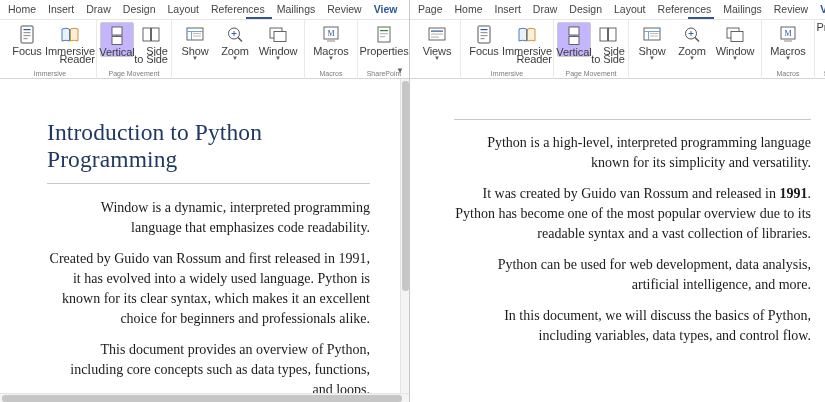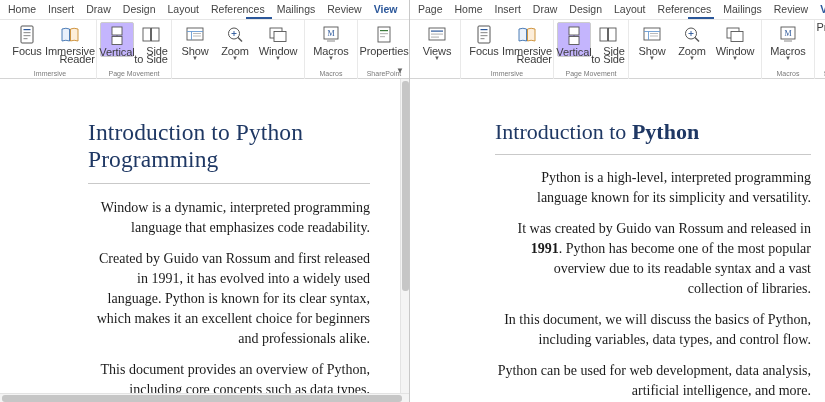--- a/index.html
+++ b/index.html
@@ -132,21 +132,20 @@
     color: #666;
   }
 
   
   .doc-area {
     flex: 1;
     background: #ffffff;
     position: relative;
     overflow: hidden;
     display: flex;
-    padding-left: 41px;
   }
   .page {
     flex: 1;
     padding: 40px 30px 0 47px;
     overflow: hidden;
   }
   .page-right { padding: 40px 14px 0 44px; }
 
   h1.doc-title {
     font-family: "Liberation Serif", serif;
@@ -540,33 +539,30 @@
 
             <span class="cmd-label">Properties</span>
           </div>
         </div>
         <div class="group-label">SharePoint</div>
       </div>
     </div>
 
     <div class="doc-area">
       <div class="page page-right">
-        <h1 class="doc-title-r">
-          <span>Introduction to </span><b>Python</b>
-        </h1>
         <div class="title-rule title-rule-r"></div>
         <p class="doc-p">
           <span>Python is a high-level, interpreted programming language known for its simplicity and versatility.</span>
         </p>
         <p class="doc-p">
           <span>It was created by Guido van Rossum and released in </span><b>1991</b><span>. Python has become one of the most popular overview due to its readable syntax and a vast collection of libraries.</span>
         </p>
         <p class="doc-p">
+          <span>Python can be used for web development, data analysis, artificial intelligence, and more.</span>
+        </p>
+        <p class="doc-p">
           <span>In this document, we will discuss the basics of Python, including variables, data types, and control flow.</span>
         </p>
-        <p class="doc-p">
-          <span>Python can be used for web development, data analysis, artificial intelligence, and more.</span>
-        </p>
       </div>
     </div>
   </div>
 
 </div>
 
 </body></html>

